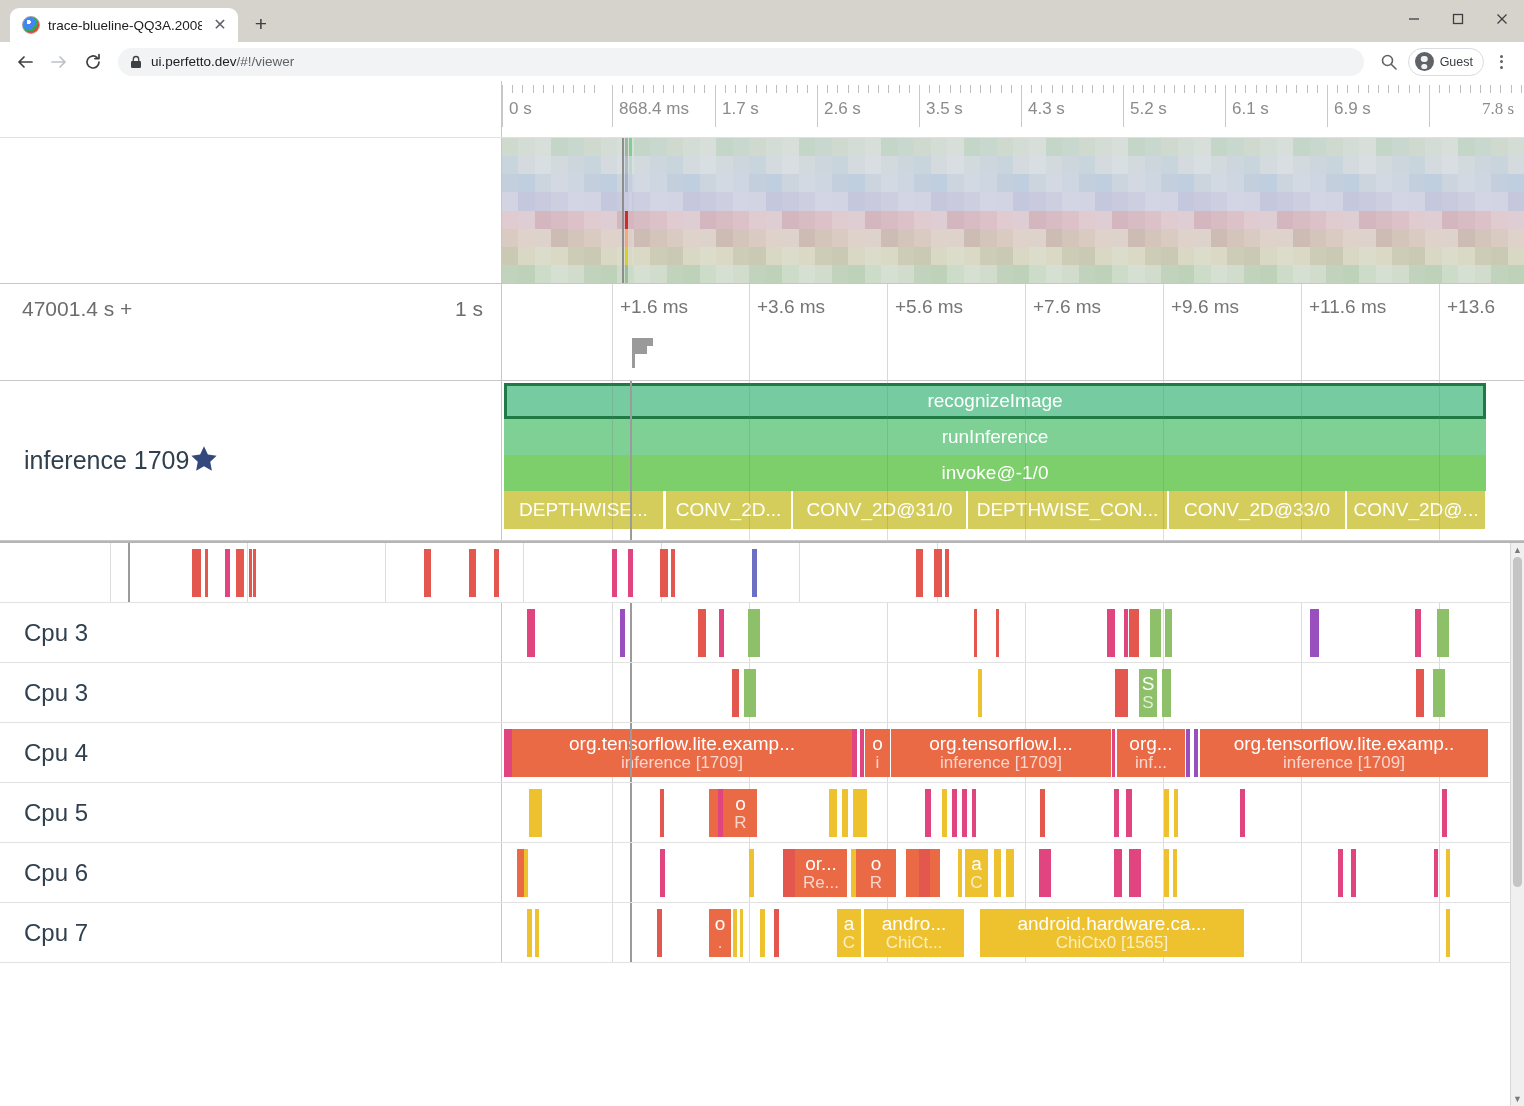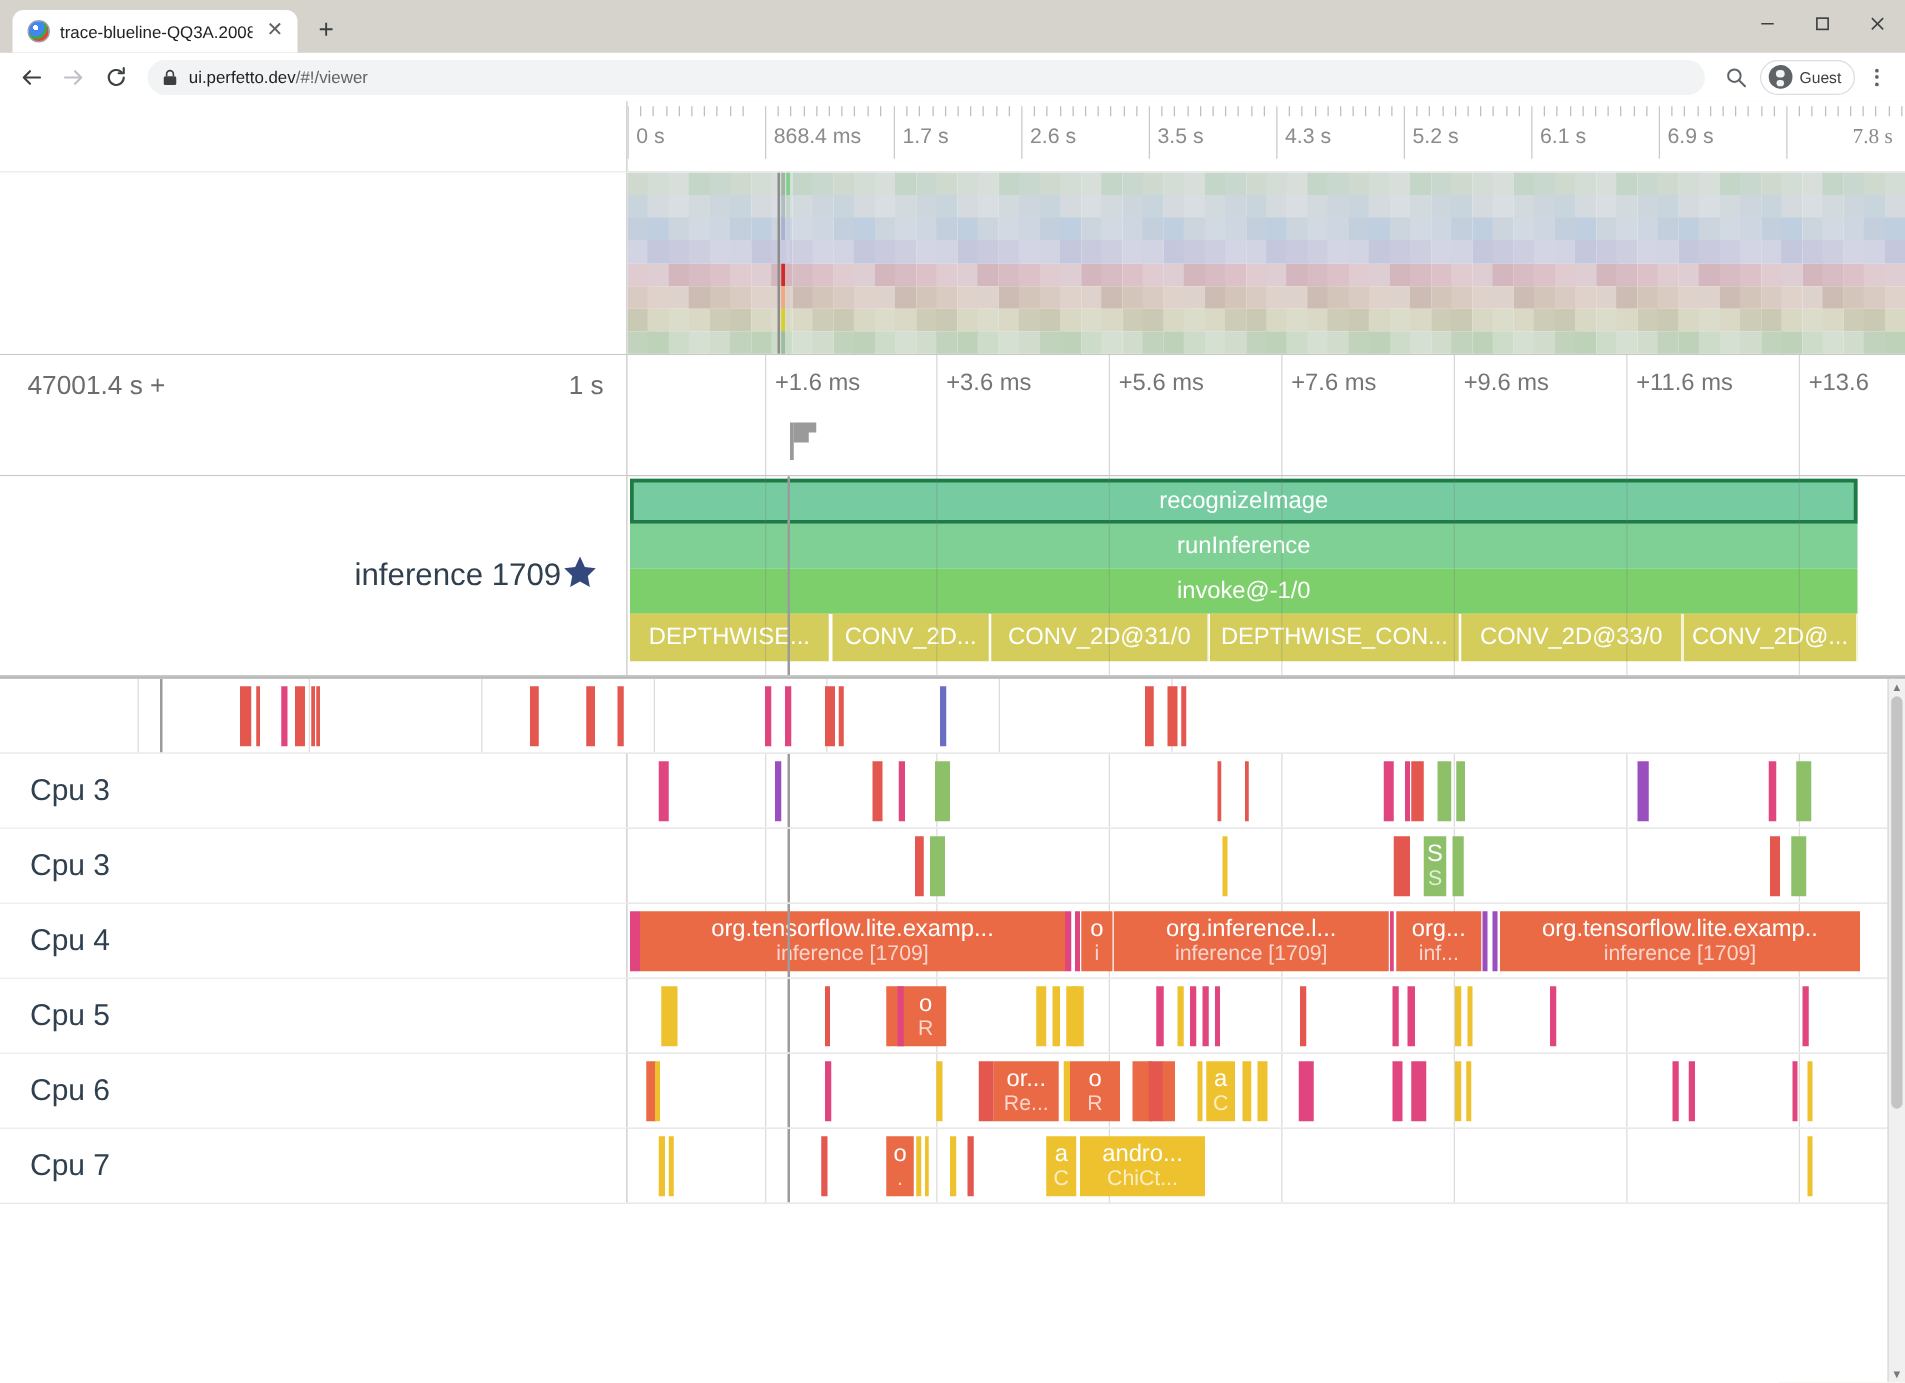--- a/index.html
+++ b/index.html
@@ -107,21 +107,21 @@
                    padding: 13px 18px 0 22px; }
   #ruler2 .shell span { font-size: 21px; color: #6c6c6c; }
   .gridline { position: absolute; top: 0; bottom: 0; width: 1px; background: #d8d8d8; }
   .offlabel { position: absolute; top: 12px; font-size: 19px; color: #757575;
               white-space: nowrap; padding-left: 8px; }
   #flag { position: absolute; left: 127px; top: 52px; }
 
   
   #slice-track { height: 160px; border-bottom: 1px solid #c7c7c7; }
   #slice-track .shell { display: flex; align-items: center;
-                        justify-content: flex-end; padding: 0 22px 0 24px; }
+                        justify-content: flex-start; padding: 0 40px 0 24px; }
   #track-title { font-size: 25px; color: #30404f; }
   .slicerow { position: absolute; left: 0; right: 0; }
   .slice { position: absolute; top: 0; bottom: 0; display: flex; align-items: center;
            justify-content: center; color: #fff; font-size: 19px; overflow: hidden;
            white-space: nowrap; }
   .slice.selected { border: 3px solid #1f7a46; }
   .slice.yellow { border-right: 1px solid #fff; }
 
   
   #cpu-area { flex: 1; min-height: 0; position: relative; overflow: hidden;
@@ -1048,21 +1048,21 @@
                   <span class="t1">org.tensorflow.lite.examp...</span>
                   <span class="t2">inference [1709]</span>
                 </div>
                 <div class="cslice" style="left: 350px; width: 5px; background: rgb(224, 69, 127);"></div>
                 <div class="cslice" style="left: 358px; width: 4px; background: rgb(224, 69, 127);"></div>
                 <div class="cslice" style="left: 363px; width: 25px; background: rgb(234, 106, 70);">
                   <span class="t1">o</span>
                   <span class="t2">i</span>
                 </div>
                 <div class="cslice" style="left: 389px; width: 220px; background: rgb(234, 106, 70);">
-                  <span class="t1">org.inference.l...</span>
+                  <span class="t1">org.tensorflow.l...</span>
                   <span class="t2">inference [1709]</span>
                 </div>
                 <div class="cslice" style="left: 610px; width: 3px; background: rgb(224, 69, 127);"></div>
                 <div class="cslice" style="left: 615px; width: 68px; background: rgb(234, 106, 70);">
                   <span class="t1">org...</span>
                   <span class="t2">inf...</span>
                 </div>
                 <div class="cslice" style="left: 684px; width: 4px; background: rgb(154, 79, 191);"></div>
                 <div class="cslice" style="left: 692px; width: 4px; background: rgb(154, 79, 191);"></div>
                 <div class="cslice" style="left: 698px; width: 288px; background: rgb(234, 106, 70);">
@@ -1184,20 +1184,24 @@
                 <div class="cslice" style="left: 258px; width: 5px; background: rgb(238, 194, 46);"></div>
                 <div class="cslice" style="left: 272px; width: 5px; background: rgb(228, 87, 78);"></div>
                 <div class="cslice" style="left: 335px; width: 24px; background: rgb(238, 194, 46);">
                   <span class="t1">a</span>
                   <span class="t2">C</span>
                 </div>
                 <div class="cslice" style="left: 362px; width: 100px; background: rgb(238, 194, 46);">
                   <span class="t1">andro...</span>
                   <span class="t2">ChiCt...</span>
                 </div>
+                <div class="cslice" style="left: 478px; width: 264px; background: rgb(238, 194, 46);">
+                  <span class="t1">android.hardware.ca...</span>
+                  <span class="t2">ChiCtx0 [1565]</span>
+                </div>
                 <div class="cslice" style="left: 944px; width: 4px; background: rgb(238, 194, 46);"></div>
                 <div style="position: absolute; top: 0px; bottom: 0px; left: 128px; width: 2px; background: rgb(155, 155, 155);"></div>
               </div>
             </div>
           </div>
         <div id="vscroll">
           <div class="sb-arrow" style="top:0">▲</div>
           <div id="vthumb"></div>
           <div class="sb-arrow" style="bottom:0">▼</div>
         </div>

